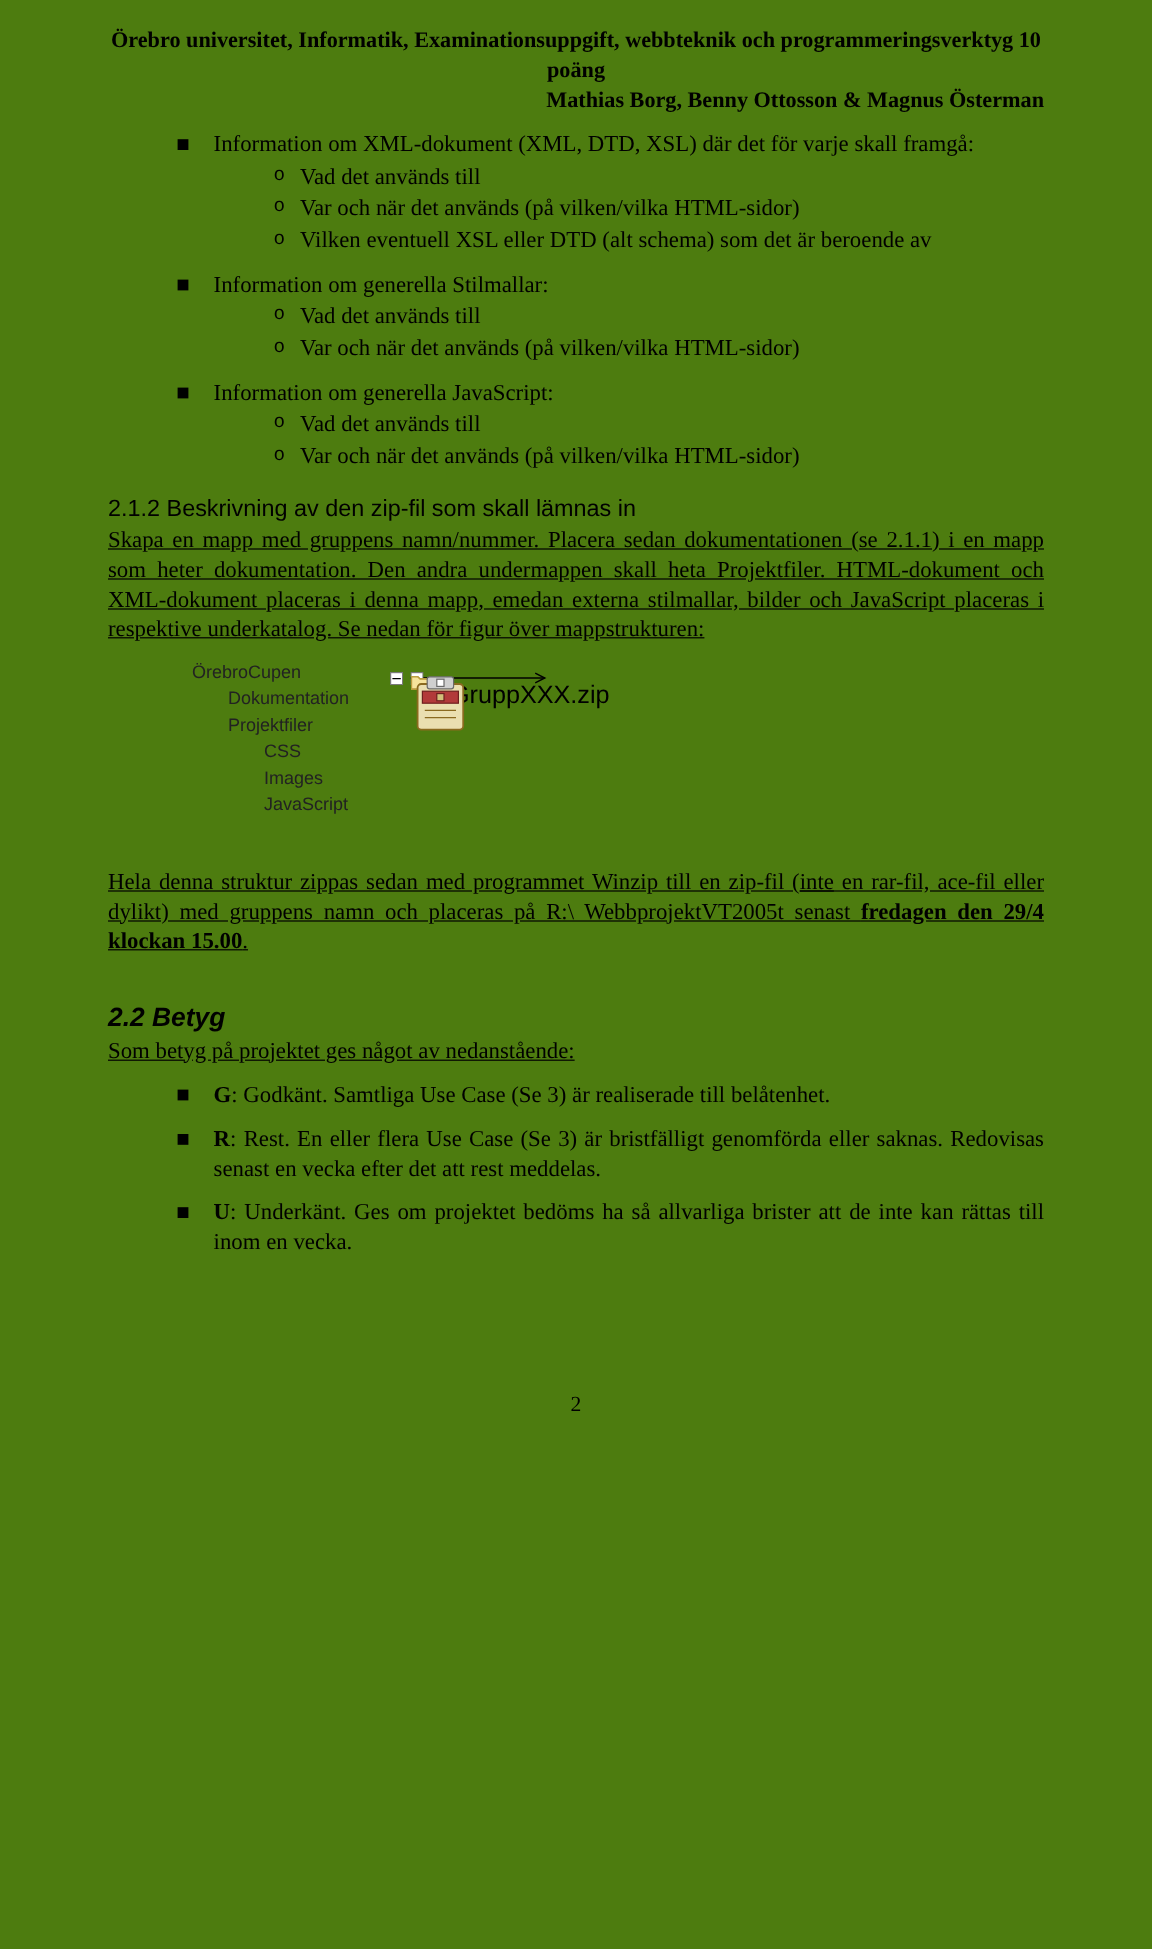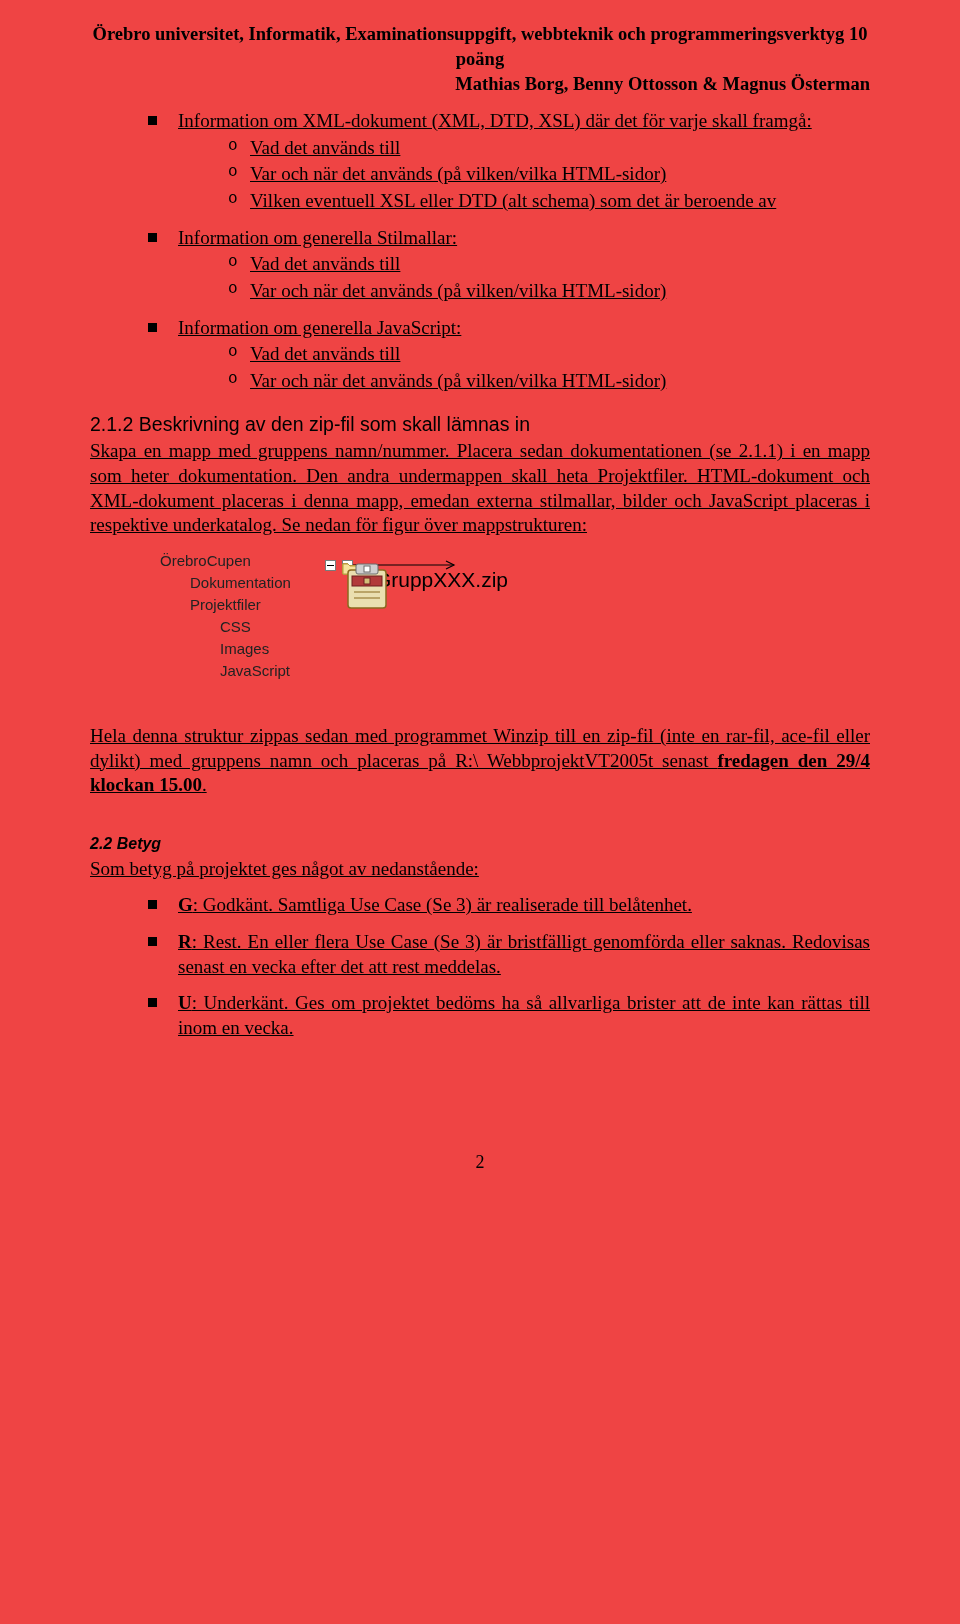--- a/index.html
+++ b/index.html
@@ -1,35 +1,35 @@
 <!DOCTYPE html>
 <html><head>
 <meta charset="utf-8">
 <style>
   html,body{margin:0;padding:0;background:#fff;}
   .page{
-    width:960px;min-height:1624px;margin:0 auto;background:#ef4444;
+    width:960px;min-height:1624px;margin:0 auto;background:#4d7c0f;
     padding:22px 90px 30px 90px;box-sizing:border-box;
     font-family:"Times New Roman",Times,serif;color:#000;
     font-size:19px;line-height:1.30;
   }
   .hdr{text-align:center;font-weight:700;font-size:18.5px;line-height:1.35;}
   .hdr2{text-align:right;font-weight:700;font-size:18.5px;line-height:1.35;margin-bottom:6px;}
 
   ul.sq{list-style:none;margin:6px 0 0 0;padding:0 0 0 58px;}
-  ul.sq > li{position:relative;margin:12px 0 4px 0;padding-left:30px;text-align:justify;text-decoration:underline;}
+  ul.sq > li{position:relative;margin:12px 0 4px 0;padding-left:30px;text-align:justify;}
   ul.sq > li::before{content:"";position:absolute;left:0;top:7px;width:9px;height:9px;background:#000;}
 
   ul.o{list-style:none;margin:2px 0 0 0;padding:0 0 0 50px;}
   ul.o > li{position:relative;margin:0 0 2px 0;padding-left:22px;}
   ul.o > li::before{content:"o";position:absolute;left:0;top:0;font-family:"Courier New",monospace;font-size:16px;}
 
   .subheading{font-family:Arial,Helvetica,sans-serif;font-size:19.5px;margin:18px 0 2px 0;}
   .para{margin:0 0 2px 0;text-align:justify;text-decoration:underline;}
-  .h2sec{font-family:Arial,Helvetica,sans-serif;font-weight:700;font-style:italic;font-size:16px;margin:36px 0 2px 0;}
+  .h2sec{font-family:Arial,Helvetica,sans-serif;font-weight:700;font-style:italic;font-size:22px;margin:36px 0 2px 0;}
   .gap{height:34px;}
 
   .fig{margin:12px 0 8px 70px;display:flex;align-items:flex-start;gap:84px;}
   .tree{font-family:Tahoma,Arial,sans-serif;font-size:15px;color:#222;}
   .tree .row{display:flex;align-items:center;gap:6px;height:22px;}
   .tree .ind1{padding-left:30px;}
   .tree .ind2{padding-left:60px;}
   .tree svg{flex:0 0 auto;}
   .zip{display:flex;flex-direction:column;align-items:center;font-family:Tahoma,Arial,sans-serif;font-size:21px;margin-top:16px;}
   .zip svg{margin-bottom:4px;}

